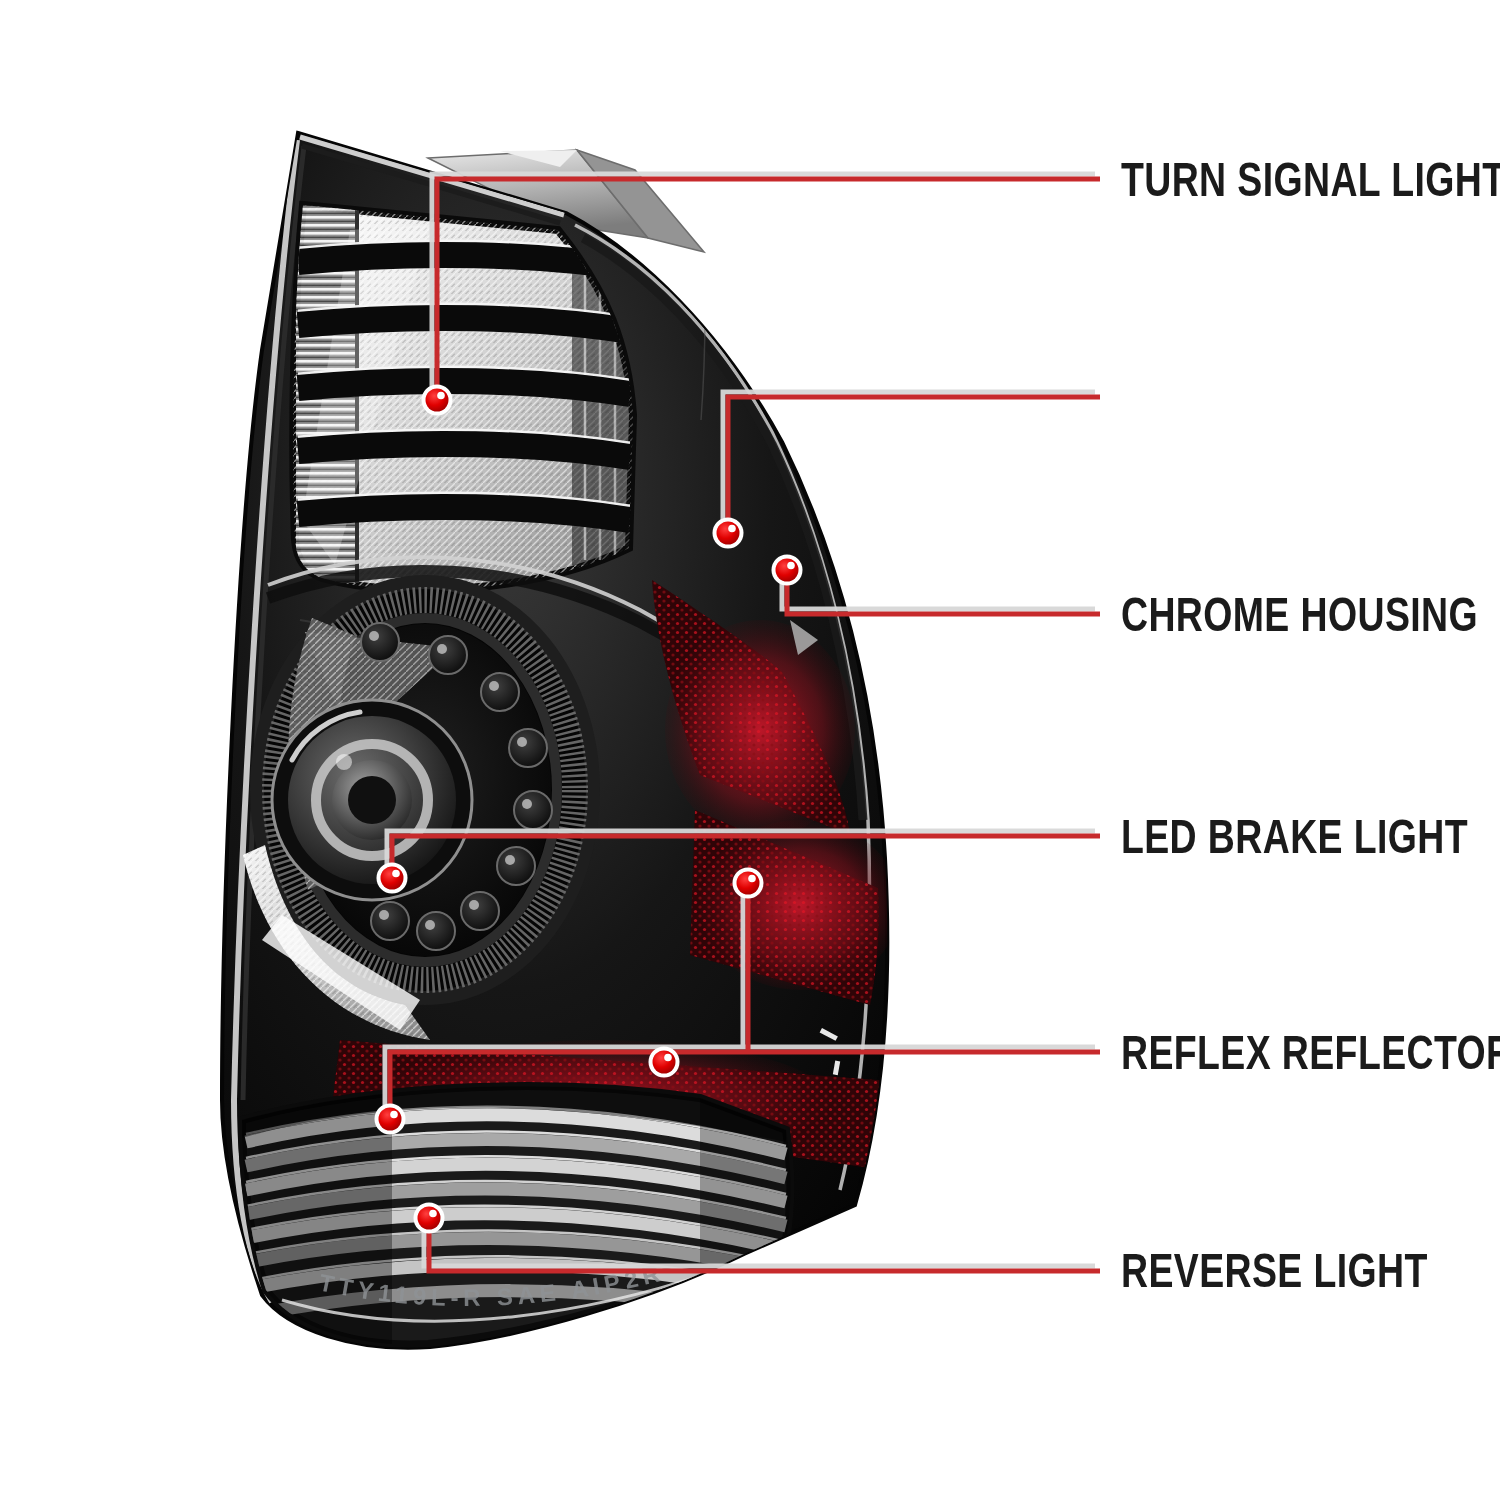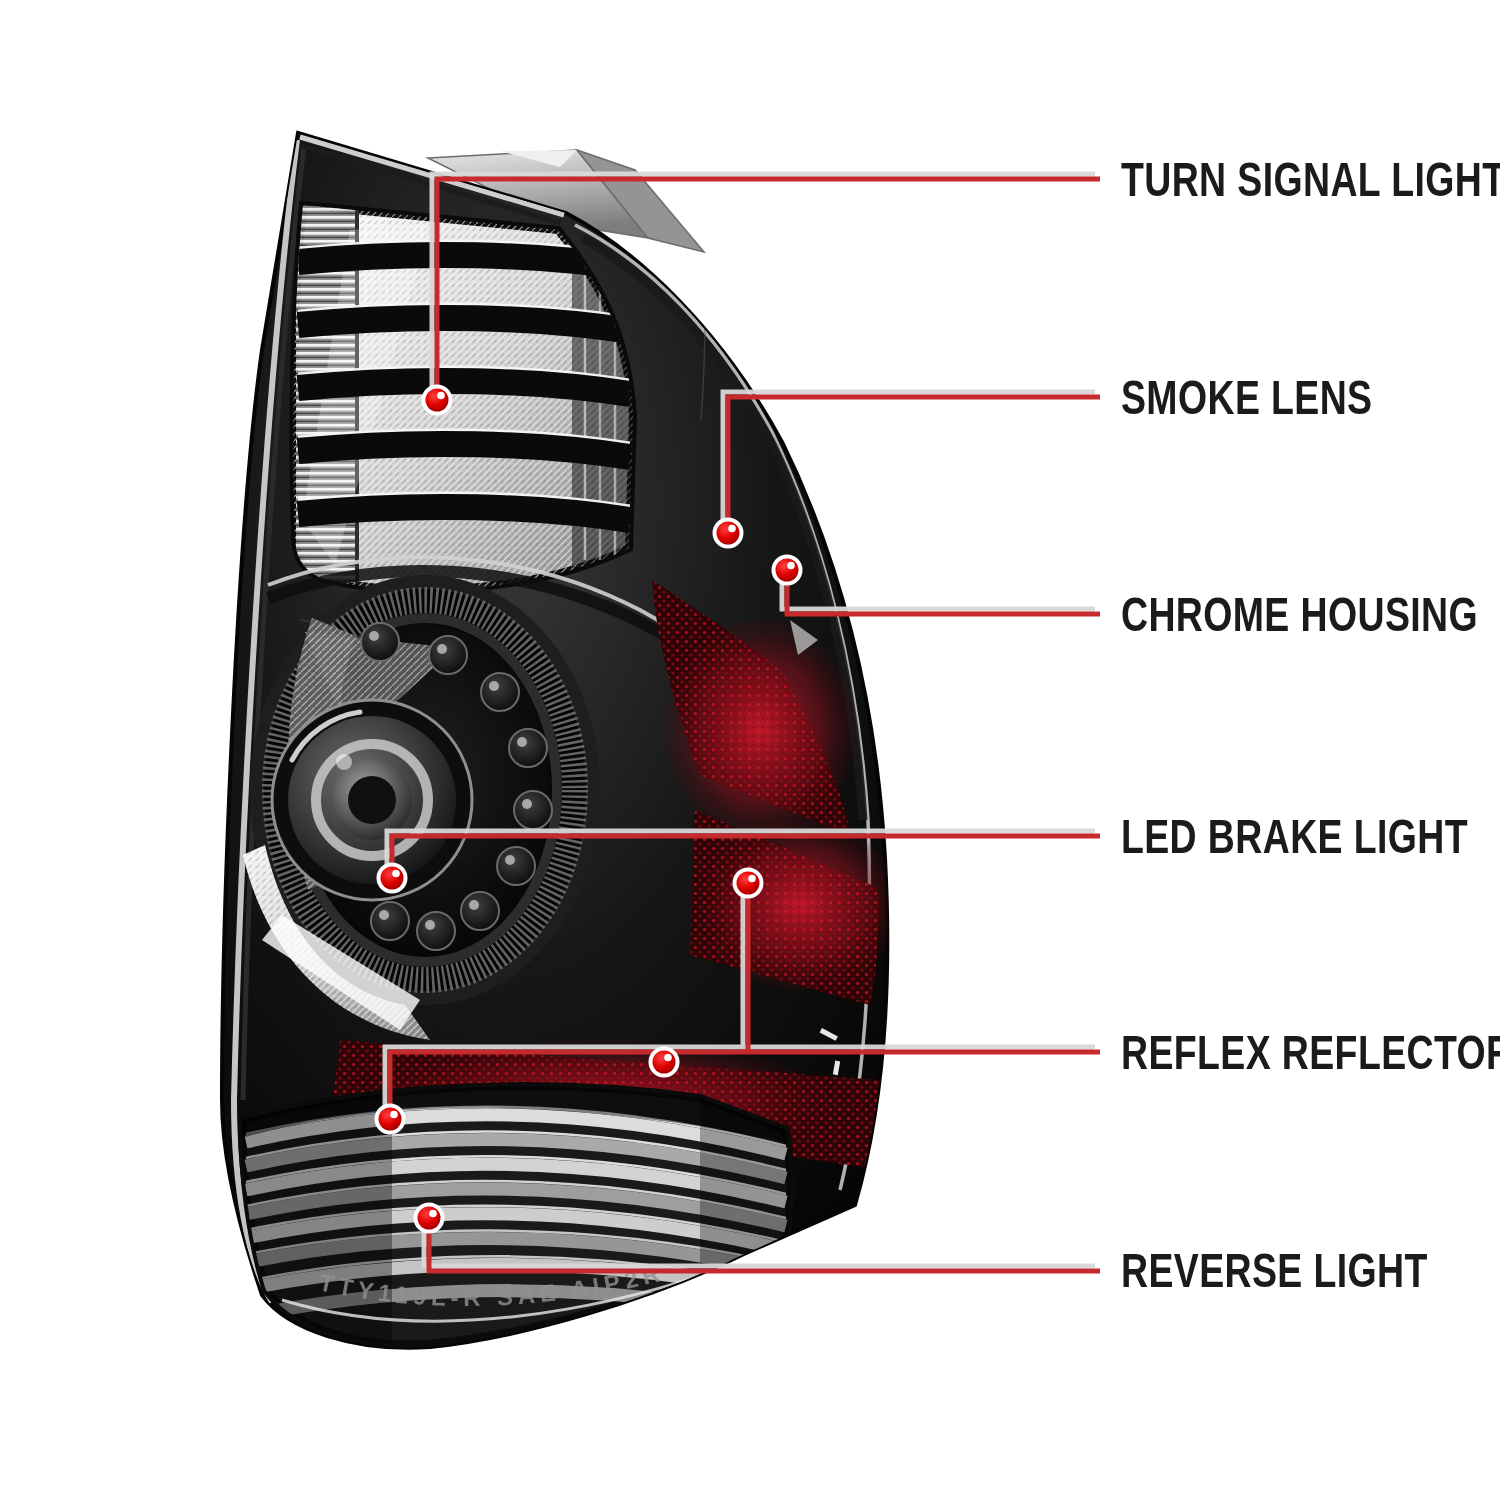--- a/index.html
+++ b/index.html
@@ -339,23 +339,20 @@
             <circle cx="429" cy="1218" r="11.5" fill="url(#dotG)"></circle>
             <circle cx="433" cy="1213.5" r="3.8" fill="#ffffff"></circle>
       </g>
     </g>
   </g>
 </svg>
 
 <div class="label" style="top:149px">
   <span>TURN SIGNAL LIGHT</span>
 </div>
-<div class="label" style="top:367px">
-  <span>SMOKE LENS</span>
-</div>
 <div class="label" style="top:584px">
   <span>CHROME HOUSING</span>
 </div>
 <div class="label" style="top:806px">
   <span>LED BRAKE LIGHT</span>
 </div>
 <div class="label" style="top:1022px">
   <span>REFLEX REFLECTORS</span>
 </div>
 <div class="label" style="top:1240px">

